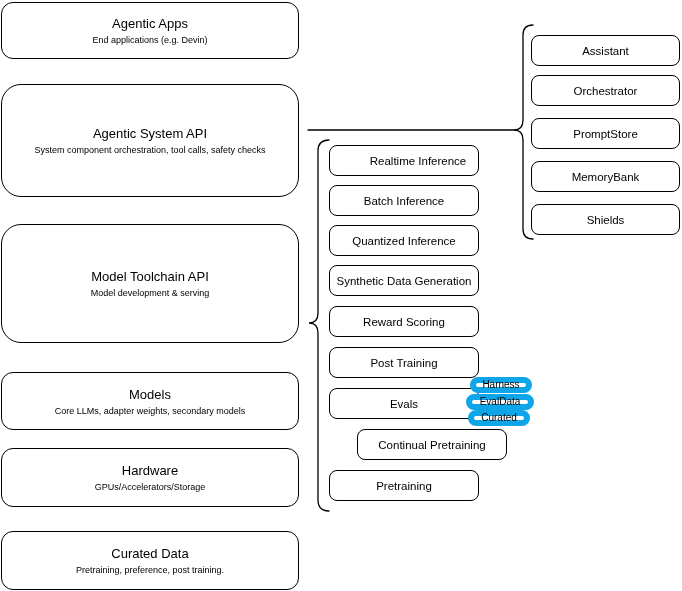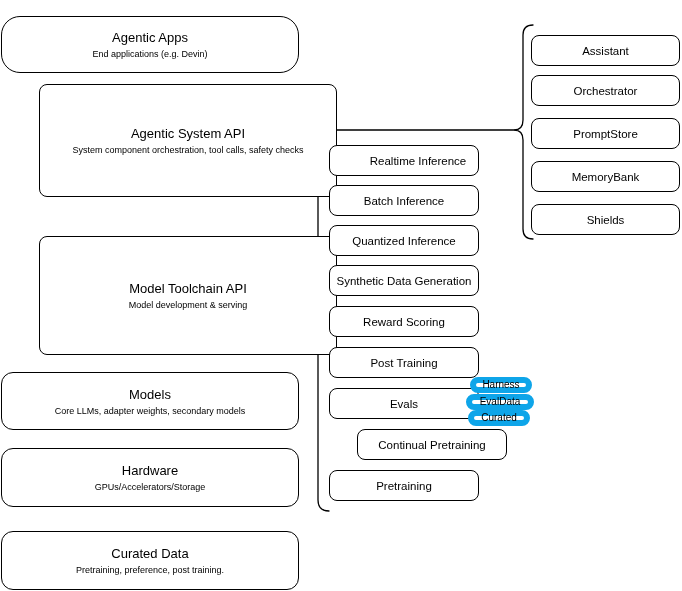--- a/index.html
+++ b/index.html
@@ -8,21 +8,21 @@
     font-family:"Liberation Sans","DejaVu Sans",sans-serif;color:#000;
     overflow:hidden;
   }
   .connectors{position:absolute;left:0;top:0;width:682px;height:591px;pointer-events:none;}
   .node{
     position:absolute;box-sizing:border-box;border:1px solid #000;background:#fff;
     display:flex;flex-direction:column;align-items:center;justify-content:center;
     text-align:center;
   }
   .big{left:1px;width:298px;border-radius:12px;padding:0 8px;}
-  .big.squircle{border-radius:8px;margin-left:38px;}
+  .big.squircle{border-radius:20px;}
   .title{font-size:13px;line-height:17px;}
   .subtitle{font-size:9px;line-height:12px;margin-top:2px;}
   .mid{left:329px;width:150px;height:31px;border-radius:8px;font-size:11.5px;}
   .right{left:531px;width:149px;height:31px;border-radius:8px;font-size:11.5px;}
   .pill{
     position:absolute;box-sizing:border-box;border:6px solid #0ea5e9;background:#fff;
     border-radius:9px;font-size:10px;line-height:14px;display:flex;align-items:center;
     justify-content:center;z-index:3;
   }
   .mid,.right{z-index:2;}
@@ -34,29 +34,29 @@
 
   <svg class="connectors" viewBox="0 0 682 591" xmlns="http://www.w3.org/2000/svg">
 
     <path d="M 308 130 L 514 130" fill="none" stroke="#000" stroke-width="1.3" stroke-linecap="round"></path>
 
     <path d="M 533 25 Q 523 25 523 35 L 523 120 Q 523 130 514 130 Q 523 130 523 140 L 523 229 Q 523 239 533 239" fill="none" stroke="#000" stroke-width="1.3" stroke-linecap="round"></path>
 
     <path d="M 329 140 Q 318 140 318 151 L 318 313 Q 318 323 309 323 Q 318 323 318 333 L 318 500 Q 318 511 329 511" fill="none" stroke="#000" stroke-width="1.3" stroke-linecap="round"></path>
   </svg>
 
-  <div class="node big" style="top:16px;height:57px;border-radius:19px;">
+  <div class="node big" style="top:2px;height:57px;">
     <div class="title">Agentic Apps</div>
     <div class="subtitle">End applications (e.g. Devin)</div>
   </div>
   <div class="node big squircle" style="top:84px;height:113px;">
     <div class="title">Agentic System API</div>
     <div class="subtitle">System component orchestration, tool calls, safety checks</div>
   </div>
-  <div class="node big squircle" style="top:236px;height:119px;">
+  <div class="node big squircle" style="top:224px;height:119px;">
     <div class="title">Model Toolchain API</div>
     <div class="subtitle">Model development &amp; serving</div>
   </div>
   <div class="node big" style="top:372px;height:58px;">
     <div class="title">Models</div>
     <div class="subtitle">Core LLMs, adapter weights, secondary models</div>
   </div>
   <div class="node big" style="top:448px;height:59px;">
     <div class="title">Hardware</div>
     <div class="subtitle">GPUs/Accelerators/Storage</div>

